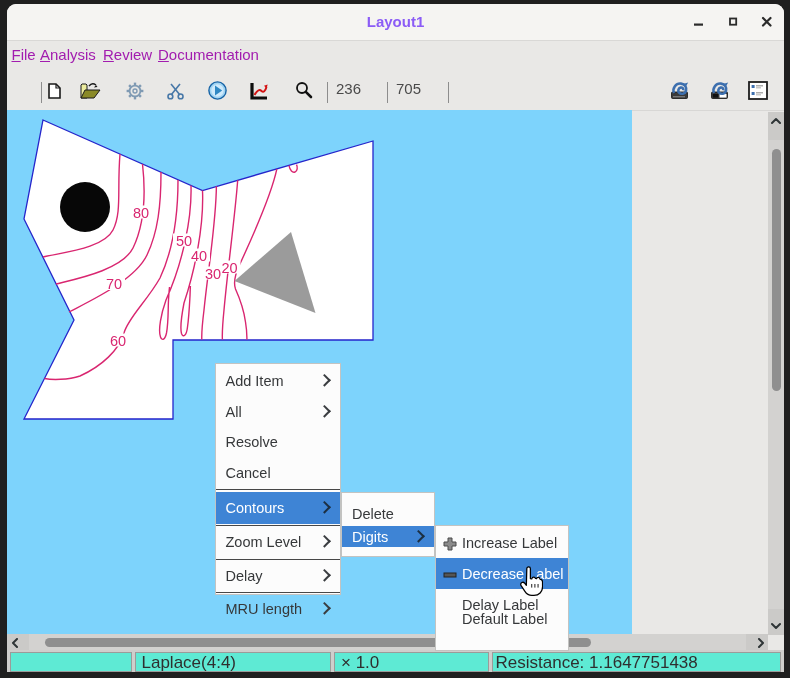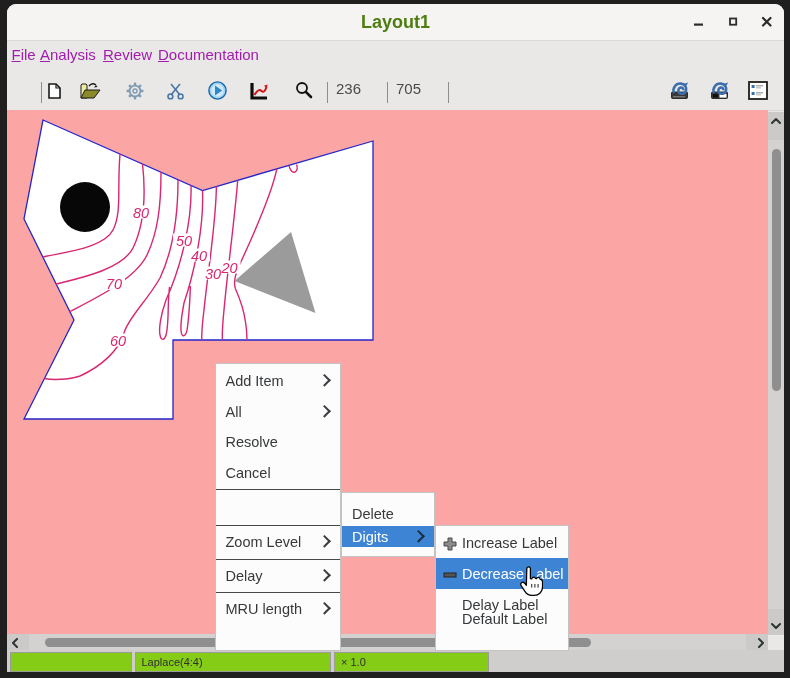--- a/index.html
+++ b/index.html
@@ -1,44 +1,44 @@
 <!DOCTYPE html>
 <html><head>
 <meta charset="utf-8">
 <style>
 html,body{margin:0;padding:0;}
 body{width:790px;height:678px;background:#1f1f1f;font-family:"Liberation Sans",sans-serif;position:relative;overflow:hidden;}
 .abs{position:absolute;}
 #win{position:absolute;left:7px;top:4px;width:777px;height:668px;background:#e9e8e6;border-radius:9px 9px 0 0;}
 #titlebar{position:absolute;left:0;top:0;width:777px;height:36px;background:#f5f4f2;border-radius:9px 9px 0 0;border-bottom:1px solid #d9d8d6;}
-#title{position:absolute;left:0;top:0;width:100%;height:36px;line-height:36px;text-align:center;font-weight:bold;font-size:18px;color:#4d7c0f;}
+#title{position:absolute;left:0;top:0;width:100%;height:36px;line-height:36px;text-align:center;font-weight:bold;font-size:15px;color:#8b5cf6;}
 #menubar{position:absolute;left:0;top:37px;width:777px;height:28px;background:#e9e8e6;font-size:15px;color:#a21caf;}
 #menubar span{position:absolute;top:5px;}
 #toolbar{position:absolute;left:0;top:65px;width:777px;height:41px;background:#e9e8e6;border-bottom:1px solid #d8d7d5;}
 .tsep{position:absolute;top:13px;width:1px;height:21px;background:#8d8d8d;}
 .tnum{position:absolute;top:11px;font-size:15px;color:#4a4a4a;}
-#canvas{position:absolute;left:0;top:106px;width:761px;height:524px;background:#fca5a5;overflow:hidden;font-style:italic;}
+#canvas{position:absolute;left:0;top:106px;width:625px;height:524px;background:#7dd3fc;overflow:hidden;}
 
 .menu{position:absolute;background:#fcfcfc;border:1px solid #c3c3c1;box-sizing:border-box;}
 .mi{position:absolute;left:0;width:100%;font-size:14.5px;color:#36383a;}
 .mi .lbl{position:absolute;left:10px;top:50%;transform:translateY(-50%);}
 .sel{background:#3e84d5;color:#fff;}
 .msep{position:absolute;left:0;width:100%;height:1px;background:#474747;}
 .chev{position:absolute;right:11px;top:50%;width:7px;height:7px;border-top:2.6px solid #3a3d40;border-right:2.6px solid #3a3d40;transform:translateY(-58%) rotate(45deg);}
 .chevd{border-color:#1c2f42;}
 
 #vsb{position:absolute;left:761px;top:108px;width:16px;height:523px;background:#d3d2d0;}
 #vsb .btn{position:absolute;left:0;width:16px;background:#cbcac8;}
 #vthumb{position:absolute;left:3.5px;top:37px;width:9px;height:242px;background:#8f8f8f;border-radius:5px;}
 #hsb{position:absolute;left:0px;top:630px;width:761px;height:16px;background:#d3d2d0;}
 #hsb .btn{position:absolute;top:0;height:16px;background:#cbcac8;}
 #hthumb{position:absolute;left:38px;top:3.5px;width:546px;height:9px;background:#8f8f8f;border-radius:5px;}
 
 #status{position:absolute;left:0;top:646px;width:777px;height:22px;background:#cfcecc;}
-.sbox{position:absolute;top:1.5px;height:20px;background:#84cc16;border:1px solid #9b9b99;box-sizing:border-box;font-size:11px;color:#2f2f2f;line-height:19px;padding-left:6px;white-space:nowrap;}
+.sbox{position:absolute;top:1.5px;height:20px;background:#5eead4;border:1px solid #9b9b99;box-sizing:border-box;font-size:17px;color:#2f2f2f;line-height:19px;padding-left:6px;white-space:nowrap;}
 .arrow-chev{stroke:#2e3436;stroke-width:2;fill:none;stroke-linecap:round;stroke-linejoin:round;}
 </style>
 </head>
 <body>
 <div id="win">
   <div id="titlebar">
     <div id="title">Layout1</div>
     <svg class="abs" style="left:683px;top:10px" width="95" height="20" viewBox="0 0 95 20">
       <rect x="4" y="9.5" width="9" height="2.2" fill="#2b2b2b"></rect>
       <rect x="40" y="4.5" width="6.2" height="6.2" fill="none" stroke="#2b2b2b" stroke-width="1.8"></rect>
@@ -198,39 +198,44 @@
     <svg class="abs" style="left:750px;top:4px" width="8" height="10">
         <path class="arrow-chev" d="M2,1 L6,5 L2,9"></path>
       </svg>
     <div id="hthumb"></div>
   </div>
 
   <div id="status">
     <div class="sbox" style="left:2.5px;width:122px"></div>
     <div class="sbox" style="left:127.5px;width:196.5px">Laplace(4:4)</div>
     <div class="sbox" style="left:327px;width:154.5px">× 1.0</div>
-  </div>
-</div>
-
-<div class="menu" id="menu1" style="left:214.5px;top:363px;width:126.5px;height:288px;">
+    <div class="sbox" style="left:484.5px;width:289.5px;padding-left:3px">Resistance: 1.1647751438</div>
+  </div>
+</div>
+
+<div class="menu" id="menu1" style="left:214.5px;top:363px;width:126.5px;height:232px;">
   <div class="mi" style="top:1.5px;height:31px">
       <span class="lbl">Add Item</span>
       <span class="chev"></span>
     </div>
   <div class="mi" style="top:32px;height:31px">
       <span class="lbl">All</span>
       <span class="chev"></span>
     </div>
   <div class="mi" style="top:62.5px;height:31px">
       <span class="lbl">Resolve</span>
     </div>
   <div class="mi" style="top:93px;height:31px">
       <span class="lbl">Cancel</span>
     </div>
   <div class="msep" style="top:125px"></div>
+  <div class="mi sel" style="top:128px;height:31.5px">
+      <span class="lbl">Contours</span>
+      <span class="chev chevd"></span>
+    </div>
   <div class="msep" style="top:161px"></div>
   <div class="mi" style="top:162px;height:31px">
       <span class="lbl">Zoom Level</span>
       <span class="chev"></span>
     </div>
   <div class="msep" style="top:195px"></div>
   <div class="mi" style="top:196px;height:31px">
       <span class="lbl">Delay</span>
       <span class="chev"></span>
     </div>

